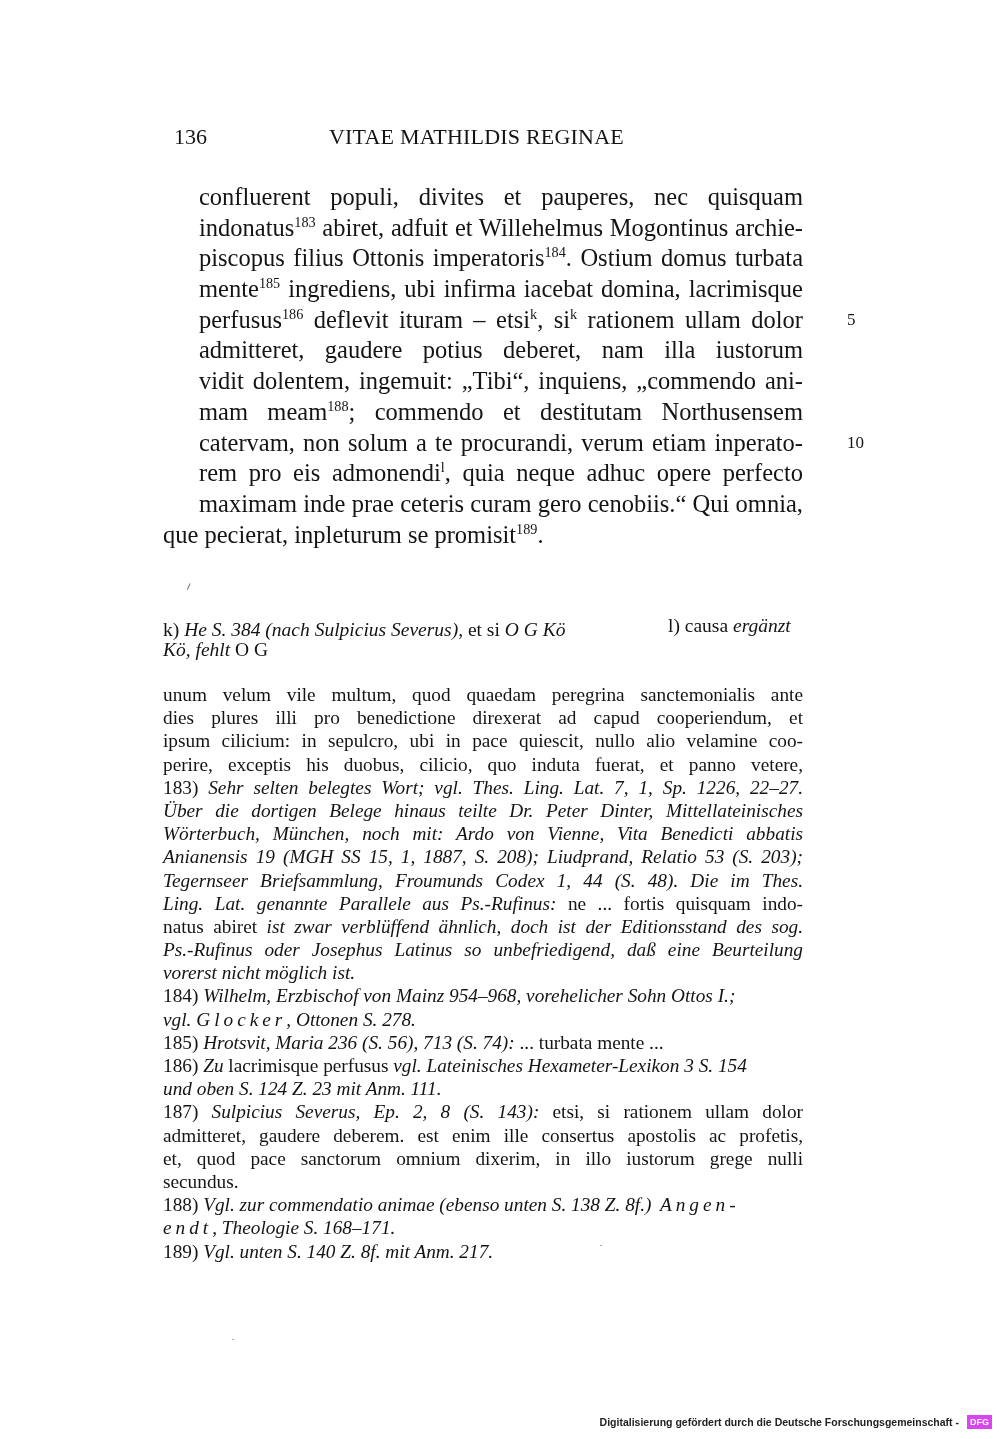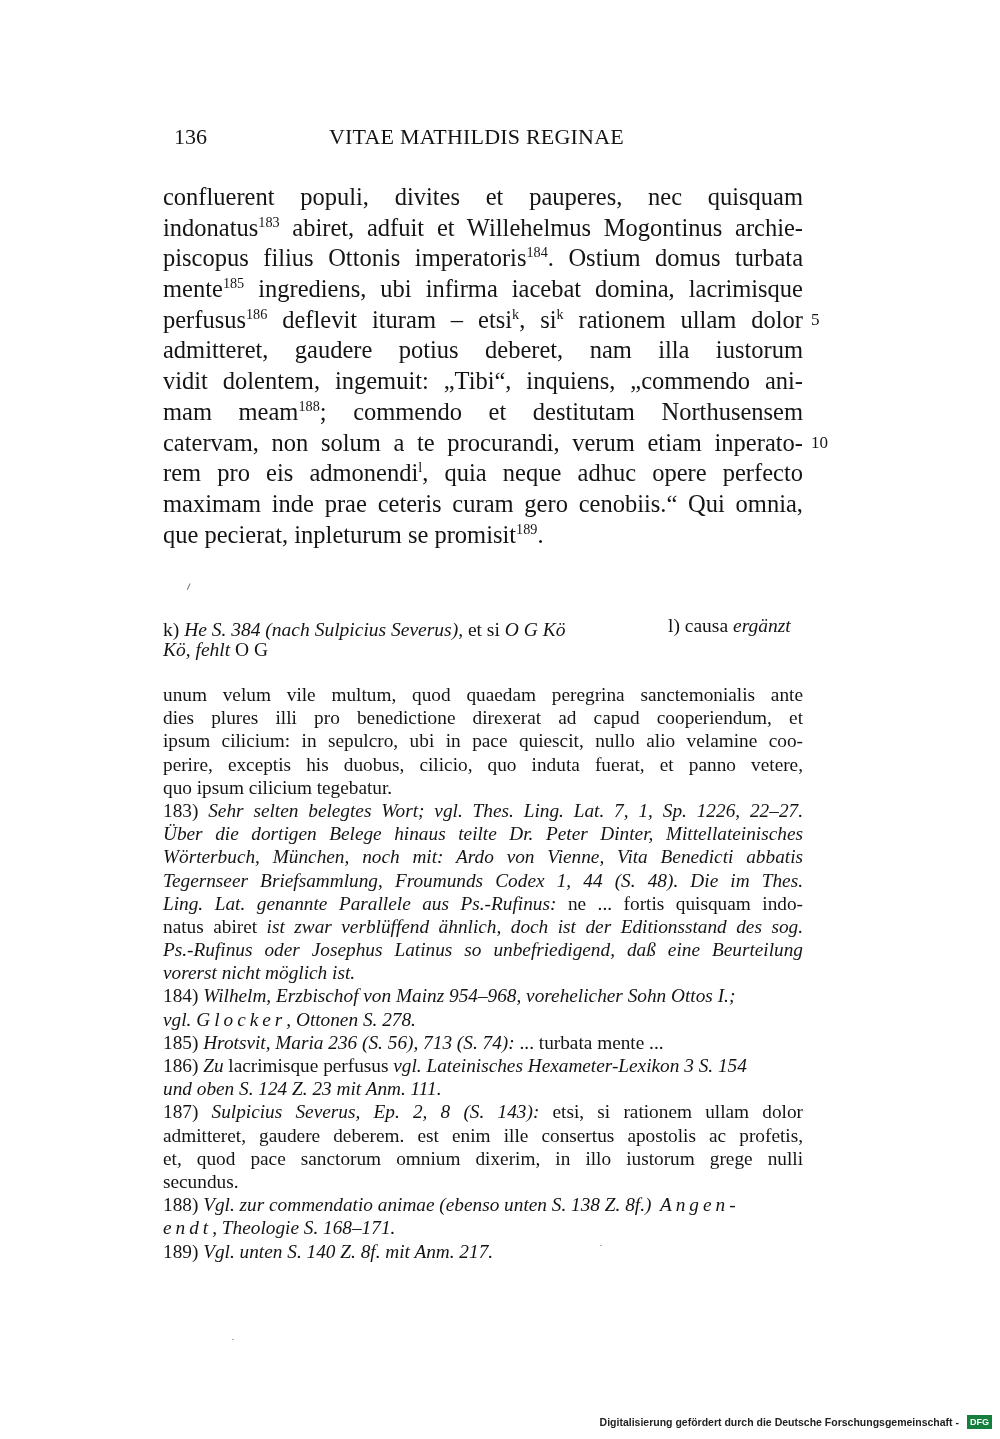--- a/index.html
+++ b/index.html
@@ -13,21 +13,21 @@
     font-size: 22px;
   }
   .page-number { position: absolute; left: 11px; top: 0; }
   .running-title { position: absolute; left: 166px; top: 0; letter-spacing: 0.2px; }
 
   .main-text { position: absolute; left: 163px; top: 182px; width: 640px; }
   .main-line {
     height: 30.7px; line-height: 30.7px; font-size: 24.5px;
     white-space: nowrap; position: relative;
   }
-  .main-line.justify { text-align: justify; text-align-last: justify; }
+  .main-line.justify { text-align: justify; text-align-last: justify; margin-left: 36px; }
   .main-line sup, .note-line sup { font-size: 0.58em; line-height: 0; vertical-align: 0.62em; }
   .line-marker {
     position: absolute; left: 648px; font-size: 17px;
   }
 
   .apparatus { position: absolute; left: 163px; top: 614px; width: 640px; font-size: 19.5px; }
   .app-line { height: 24px; line-height: 24px; white-space: nowrap; position: relative; }
   .app-k { position: absolute; left: 0; top: 4px; }
   .app-l { position: absolute; left: 505px; top: 0; }
   .pencil-mark { position: absolute; left: 188px; top: 584px; width: 4px; height: 7px; border-left: 1px solid #777; transform: rotate(25deg); }
@@ -40,21 +40,21 @@
   .note-line.justify { text-align: justify; text-align-last: justify; }
   i { font-style: italic; }
   .spaced { letter-spacing: 4px; }
 
   .footer-credit {
     position: absolute; right: 8px; top: 1414px; height: 16px;
     font-family: "Liberation Sans", "DejaVu Sans", sans-serif;
     font-size: 10.5px; font-weight: bold; color: #222; display: flex; align-items: center; gap: 8px;
   }
   .dfg-logo {
-    display: inline-block; background: #15803d; color: #fff; font-size: 9px; font-weight: bold;
+    display: inline-block; background: #d946ef; color: #fff; font-size: 9px; font-weight: bold;
     padding: 1px 3px; letter-spacing: 0px; line-height: 12px;
   }
   .speck { position: absolute; width: 2px; height: 1px; background: #aaa; }
 </style>
 </head>
 <body>
 
 <div class="page-header">
   <span class="page-number">136</span>
   <span class="running-title">VITAE MATHILDIS REGINAE</span>
@@ -83,25 +83,25 @@
     <span class="app-l"><span>l)</span> <span>causa</span> <i>ergänzt</i></span>
   </div>
   <div class="app-line"><i>Kö, fehlt</i> <span>O G</span></div>
 </div>
 
 <div class="notes">
   <div class="note-line justify">unum velum vile multum, quod quaedam peregrina sanctemonialis ante</div>
   <div class="note-line justify">dies plures illi pro benedictione direxerat ad capud cooperiendum, et</div>
   <div class="note-line justify">ipsum cilicium: in sepulcro, ubi in pace quiescit, nullo alio velamine coo-</div>
   <div class="note-line justify">perire, exceptis his duobus, cilicio, quo induta fuerat, et panno vetere,</div>
-  <div class="note-line">quo ipsum cilicium tegebatur.</div>
 
   <div class="note-line justify"><span>183)</span> <i>Sehr selten belegtes Wort; vgl. Thes. Ling. Lat. 7, 1, Sp. 1226, 22–27.</i></div>
   <div class="note-line justify"><i>Über die dortigen Belege hinaus teilte Dr. Peter Dinter, Mittellateinisches</i></div>
   <div class="note-line justify"><i>Wörterbuch, München, noch mit: Ardo von Vienne, Vita Benedicti abbatis</i></div>
+  <div class="note-line justify"><i>Anianensis 19 (MGH SS 15, 1, 1887, S. 208); Liudprand, Relatio 53 (S. 203);</i></div>
   <div class="note-line justify"><i>Tegernseer Briefsammlung, Froumunds Codex 1, 44 (S. 48). Die im Thes.</i></div>
   <div class="note-line justify"><i>Ling. Lat. genannte Parallele aus Ps.-Rufinus:</i><span> ne ... fortis quisquam indo-</span></div>
   <div class="note-line justify"><span>natus abiret </span><i>ist zwar verblüffend ähnlich, doch ist der Editionsstand des sog.</i></div>
   <div class="note-line justify"><i>Ps.-Rufinus oder Josephus Latinus so unbefriedigend, daß eine Beurteilung</i></div>
   <div class="note-line"><i>vorerst nicht möglich ist.</i></div>
 
   <div class="note-line"><span>184)</span> <i>Wilhelm, Erzbischof von Mainz 954–968, vorehelicher Sohn Ottos I.;</i></div>
   <div class="note-line"><i>vgl. </i><i class="spaced">Glocker</i><i>, Ottonen S. 278.</i></div>
 
   <div class="note-line"><span>185)</span> <i>Hrotsvit, Maria 236 (S. 56), 713 (S. 74):</i><span> ... turbata mente ...</span></div>

